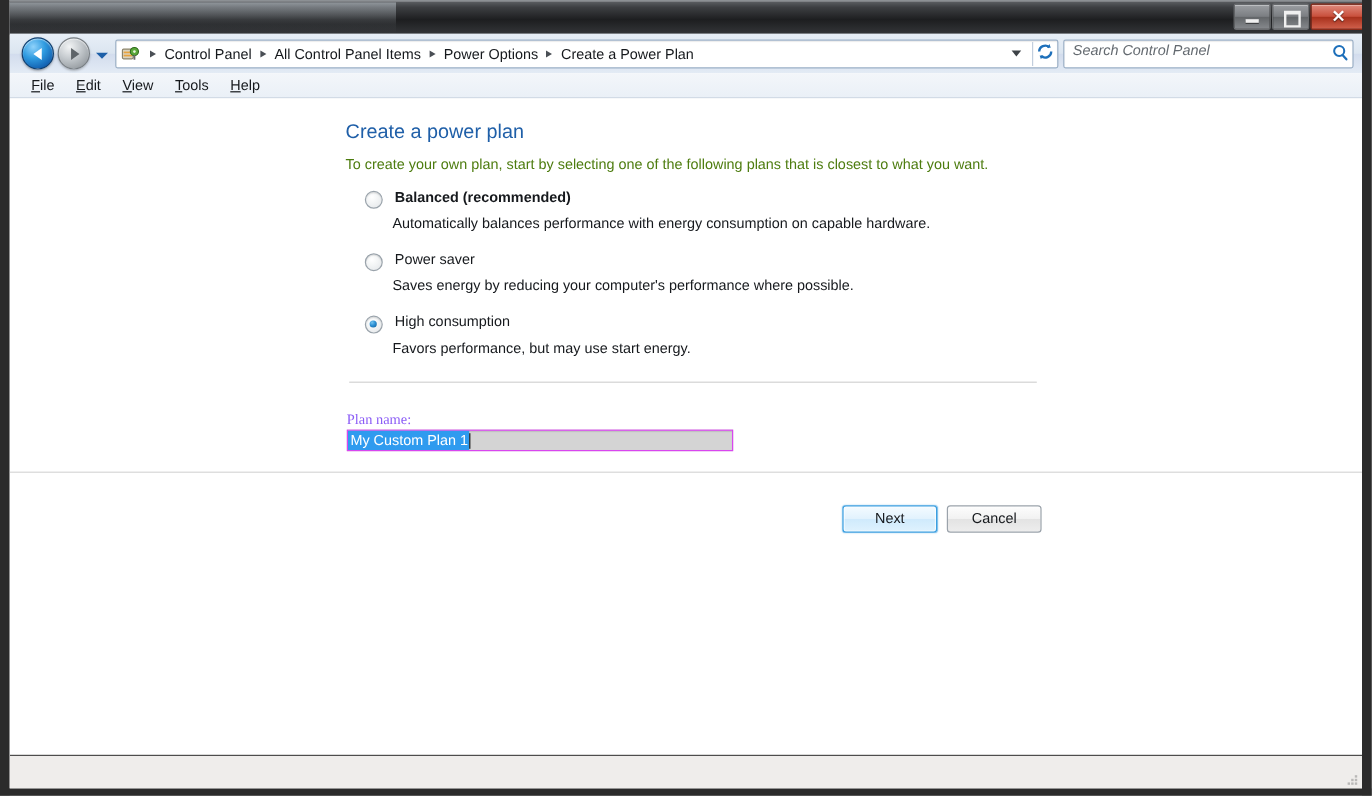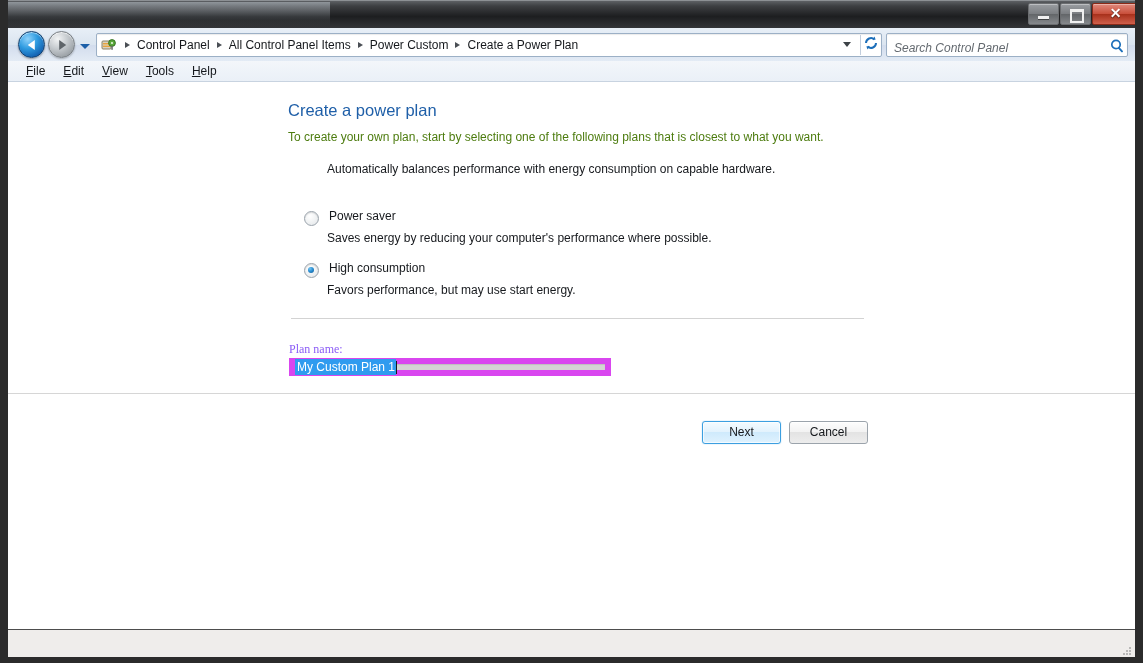--- a/index.html
+++ b/index.html
@@ -184,21 +184,21 @@
     font-size: 14px;
     text-align: center;
     line-height: 20px;
   }
   .searchbox {
     width: 240px; height: 22px;
     background: #fff;
     border: 1px solid #9cb0c6;
     border-radius: 2px;
     display: flex;
-    align-items: flex-end;
+    align-items: flex-start;
     flex: 0 0 auto;
     margin-right: 3px;
     box-shadow: inset 0 1px 1px rgba(0,0,0,.08);
   }
   .searchbox input {
     flex: 1 1 auto;
     border: 0;
     outline: 0;
     font-family: "Liberation Sans", sans-serif;
     font-size: 12px;
@@ -309,21 +309,21 @@
     position: absolute;
     left: 281px; top: 260px;
     font-size: 12px;
     color: #8b5cf6;
     font-family: Liberation Serif, serif;
   }
   .plan-input {
     position: absolute;
     left: 281px; top: 276px;
     width: 322px; height: 18px;
-    border: 6px solid #d946ef;
+    border: 1px solid #d946ef;
     background: #d4d4d4;
     box-sizing: border-box;
     display: flex;
     align-items: center;
     box-shadow: inset 0 1px 1px rgba(0,0,0,.1);
   }
   .plan-input .sel {
     background: #2f9bef;
     color: #ffffff;
     font-size: 12px;
@@ -424,21 +424,21 @@
           <circle cx="11" cy="6" r="3.4" fill="#5aa83a" stroke="#2f6b1c" stroke-width="0.9"></circle>
           <circle cx="11" cy="6" r="1.1" fill="#e7f3dd"></circle>
           <rect x="10.3" y="8.8" width="1.5" height="4" fill="#6b6b6b"></rect>
         </svg>
       </div>
       <div class="crumb-sep"></div>
       <span class="crumb">Control Panel</span>
       <div class="crumb-sep"></div>
       <span class="crumb">All Control Panel Items</span>
       <div class="crumb-sep"></div>
-      <span class="crumb">Power Custom</span>
+      <span class="crumb">Power Options</span>
       <div class="crumb-sep"></div>
       <span class="crumb">Create a Power Plan</span>
       <div class="addr-spacer"></div>
       <div class="addr-drop"></div>
       <div class="refresh">
         <svg width="16" height="16" viewBox="0 0 16 16">
           <path d="M3 8a5 5 0 0 1 8.4-3.6" fill="none" stroke="#1d6fba" stroke-width="2"></path>
           <path d="M13 8a5 5 0 0 1-8.4 3.6" fill="none" stroke="#1d6fba" stroke-width="2"></path>
           <path d="M11.6 1.6l1 3.2-3.2-.3z" fill="#1d6fba"></path>
           <path d="M4.4 14.4l-1-3.2 3.2.3z" fill="#1d6fba"></path>
@@ -464,20 +464,24 @@
     <div class="menu-item"><u>T</u>ools</div>
     <div class="menu-item"><u>H</u>elp</div>
   </div>
 
   <div class="content">
 
     <div class="page-title">Create a power plan</div>
     <div class="page-sub">To create your own plan, start by selecting one of the following plans that is closest to what you want.</div>
 
     <div class="option o1">
+      <div class="opt-row">
+        <div class="radio"></div>
+        <div class="opt-label bold">Balanced (recommended)</div>
+      </div>
       <div class="opt-desc">Automatically balances performance with energy consumption on capable hardware.</div>
     </div>
 
     <div class="option o2">
       <div class="opt-row">
         <div class="radio"></div>
         <div class="opt-label">Power saver</div>
       </div>
       <div class="opt-desc">Saves energy by reducing your computer's performance where possible.</div>
     </div>

